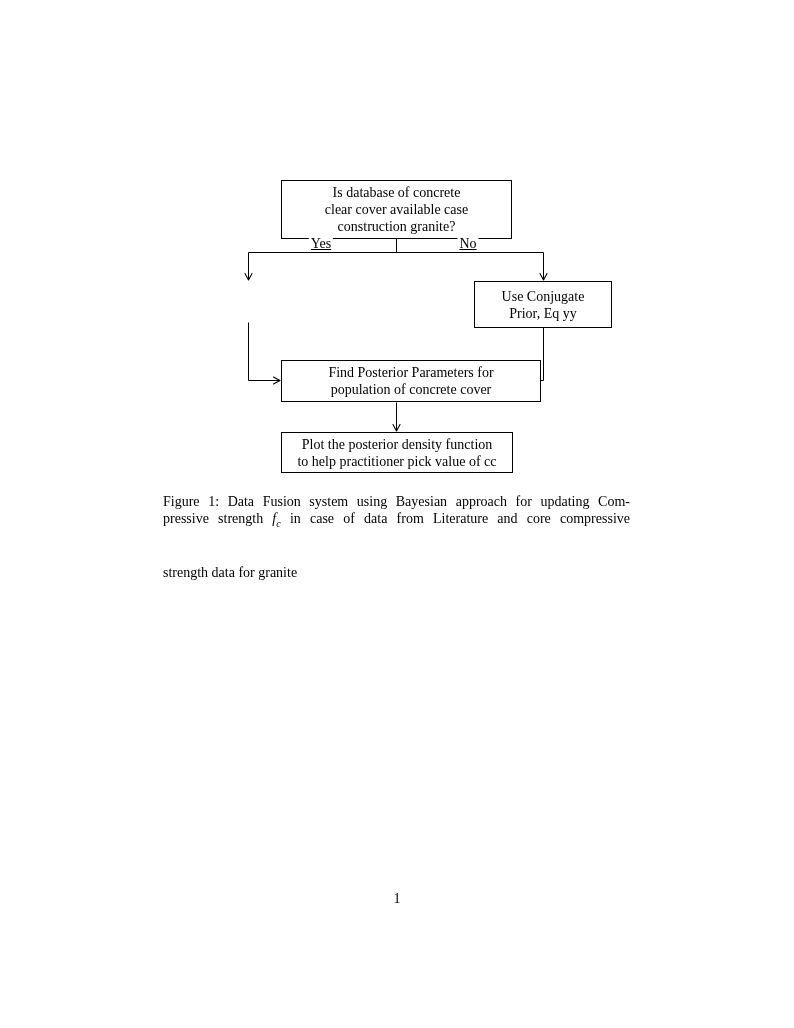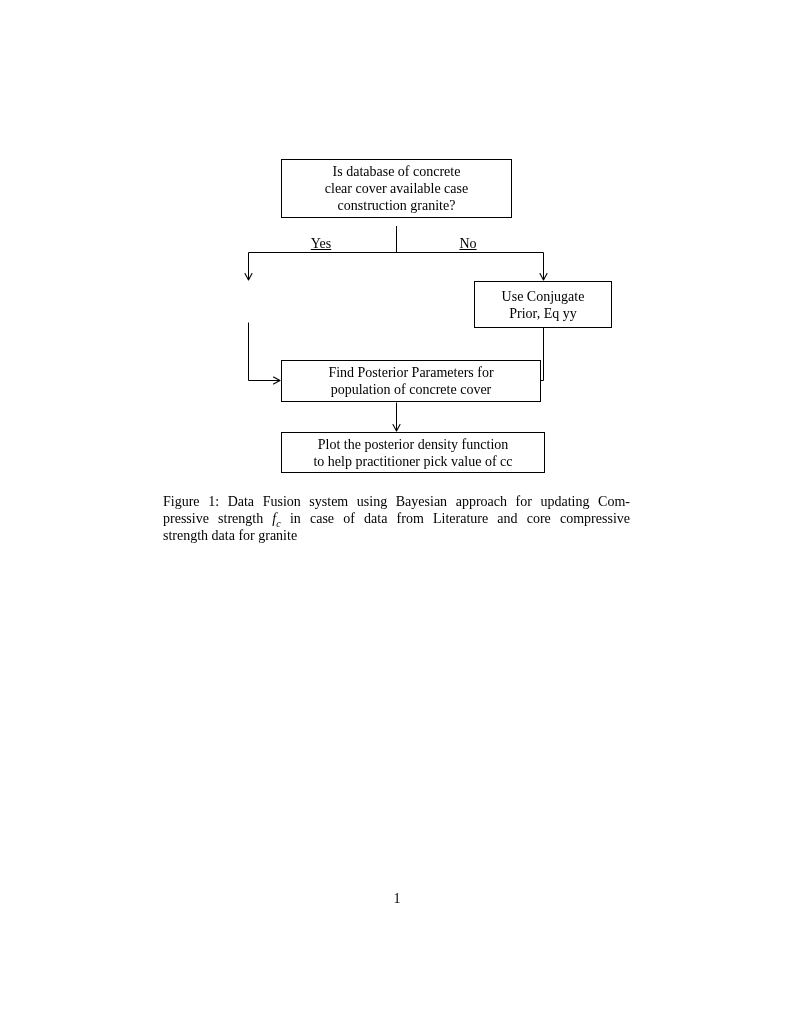--- a/index.html
+++ b/index.html
@@ -31,25 +31,25 @@
     align-items: center;
     justify-content: center;
     text-align: center;
     font-size: 14px;
     line-height: 17px;
   }
   .node span {
     white-space: nowrap;
     display: block;
   }
-  .node-question  { left: 281px; top: 159px; width: 231px; height: 59px; }
+  .node-question  { left: 281px; top: 180px; width: 231px; height: 59px; }
   .node-jeffreys  { left: 178px; top: 281px; width: 140px; height: 41px; }
   .node-conjugate { left: 474px; top: 281px; width: 138px; height: 47px; }
   .node-posterior { left: 281px; top: 360px; width: 260px; height: 42px; }
-  .node-plot      { left: 281px; top: 432px; width: 264px; height: 41px; justify-content: center; }
+  .node-plot      { left: 281px; top: 432px; width: 232px; height: 41px; justify-content: center; }
   .edge-label {
     position: absolute;
     transform: translateX(-50%);
     font-size: 14px;
     line-height: 17px;
     background: #ffffff;
     padding: 0 2px;
     text-decoration: underline;
   }
   .edge-label-yes { left: 321px; top: 235px; }
@@ -62,20 +62,21 @@
     font-size: 14px;
     line-height: 16.8px;
   }
   .cap-line {
     white-space: nowrap;
     text-align: justify;
     text-align-last: justify;
   }
   .cap-line.last {
     text-align-last: left;
+    margin-top: 37px;
   }
   .math-ital {
     font-style: italic;
   }
   .caption sub {
     font-style: italic;
     font-size: 10px;
     line-height: 0;
   }
   .page-number {

